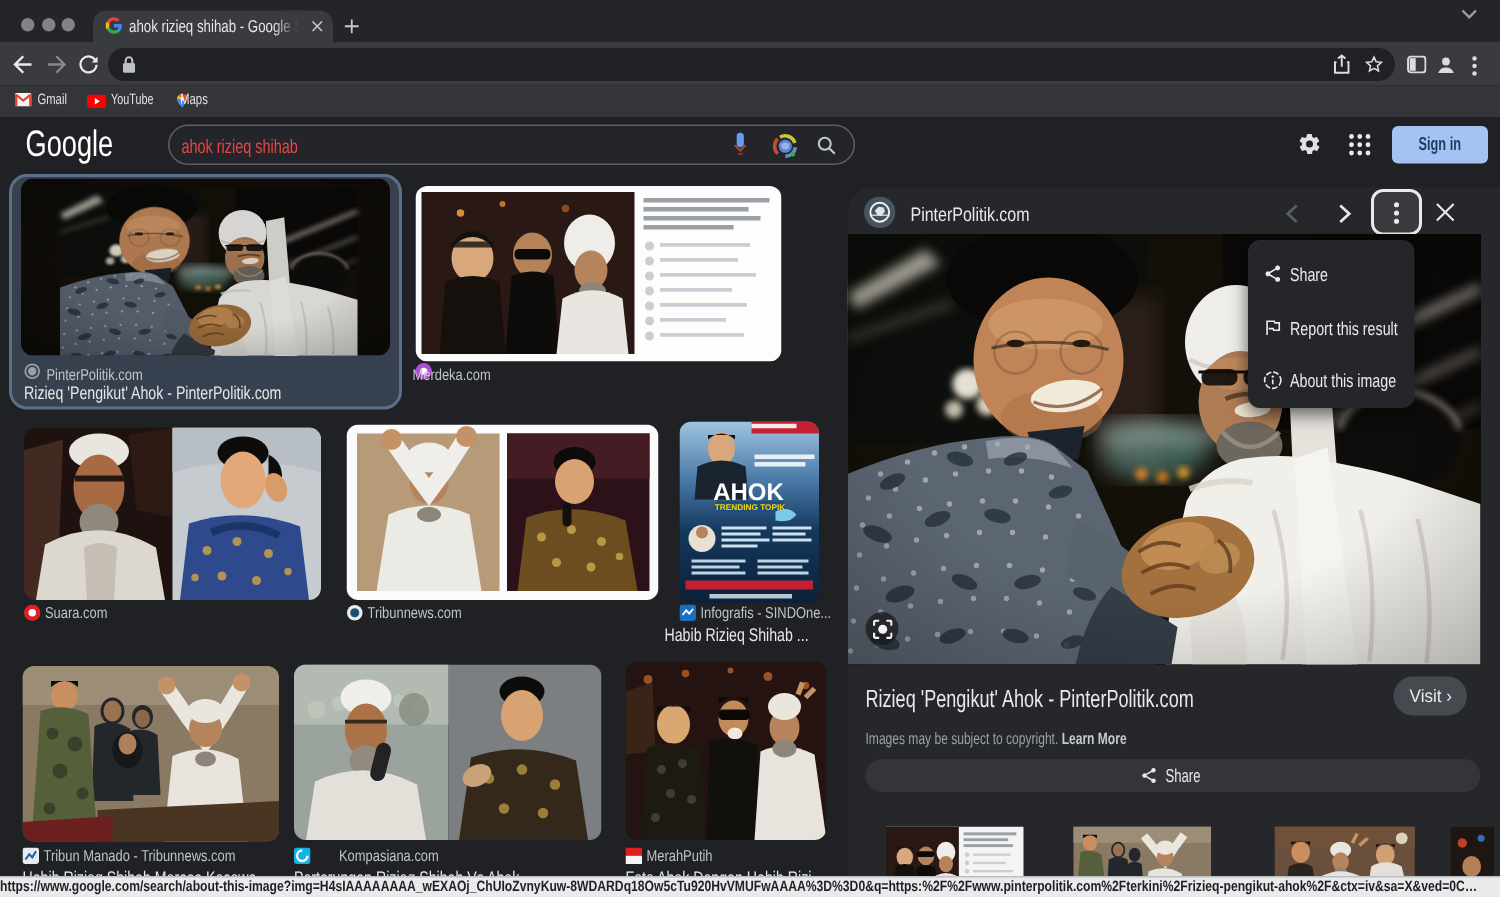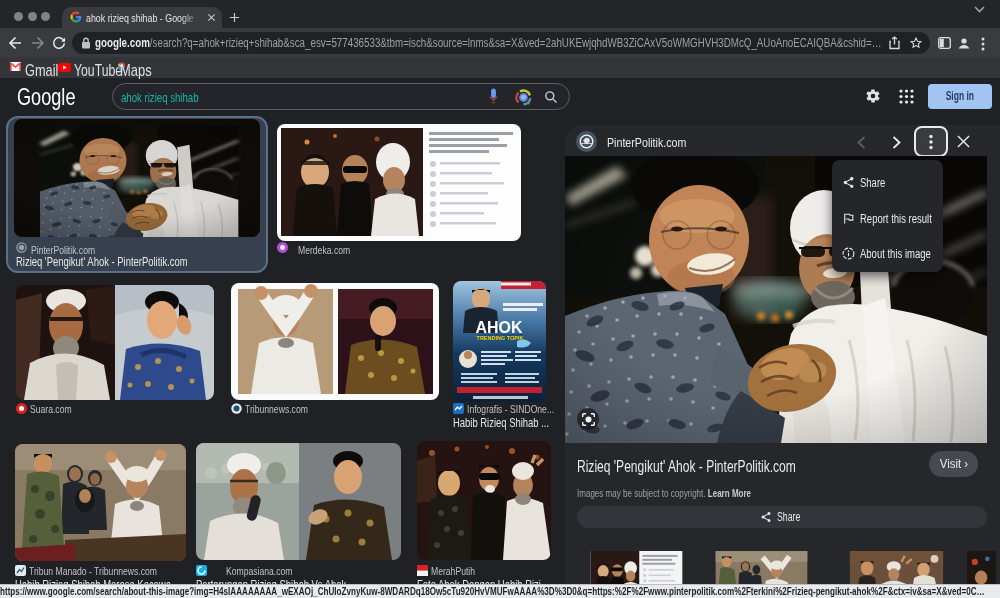--- a/index.html
+++ b/index.html
@@ -1,20 +1,20 @@
 <!DOCTYPE html>
 <html><head><meta charset="utf-8">
 <style>
 html,body{margin:0;padding:0;background:#000;}
 *{box-sizing:border-box;}
 #win{position:relative;width:1000px;height:598px;overflow:hidden;background:#1f2124;
   font-family:"Liberation Sans",sans-serif;}
 .abs{position:absolute;}
 .tl{width:9px;height:9px;border-radius:50%;background:#818386;top:11.5px;}
-.bktxt{font-size:17px;color:#dfe1e4;top:61px;}
+.bktxt{font-size:10px;color:#dfe1e4;top:61px;}
 .src{font-size:10.5px;color:#bfc3c7;white-space:nowrap;}
 .ttl{font-size:12.2px;color:#e6e8ea;white-space:nowrap;overflow:hidden;}
 .mitem{color:#e8eaed;font-size:12.5px;}
 .sx{display:inline-block;transform-origin:0 50%;white-space:nowrap;}
 </style></head>
 <body>
 <div id="win">
 
   <div class="abs" style="left:0;top:0;width:1000px;height:28px;background:#232528;"></div>
   <div class="abs tl" style="left:14px;"></div>
@@ -48,21 +48,20 @@
     </svg>
   <svg class="abs" style="left:52px;top:36px" width="14" height="14" viewBox="0 0 16 16">
       <path fill="none" stroke="#e8eaed" stroke-width="1.7" d="M13.6 5.5A6.1 6.1 0 1 0 14.1 8.2"></path>
       <path fill="#e8eaed" d="M14.9 2v4.5h-4.5z"></path>
     </svg>
   <div class="abs" style="left:72px;top:31.5px;width:858px;height:22px;border-radius:11px;background:#1f2124;"></div>
   <svg class="abs" style="left:81px;top:37px" width="10" height="12" viewBox="0 0 10 12">
       <rect x="1" y="5" width="8" height="6.5" rx="1" fill="#bdc0c4"></rect>
       <path fill="none" stroke="#bdc0c4" stroke-width="1.4" d="M2.8 5V3.4a2.2 2.2 0 0 1 4.4 0V5"></path>
     </svg>
-  <div class="abs" style="left:95px;top:36px;width:786px;font-size:12.3px;white-space:nowrap;overflow:hidden;color:#9aa0a6;"><span class="sx" style="transform:scaleX(.795)"><b style="color:#e8eaed;">google.com</b>/search?q=ahok+rizieq+shihab&amp;sca_esv=577436533&amp;tbm=isch&amp;source=lnms&amp;sa=X&amp;ved=2ahUKEwjqhdWB3ZiCAxV5oWMGHVH3DMcQ_AUoAnoECAIQBA&amp;cshid=…</span></div>
   <svg class="abs" style="left:888px;top:36px" width="13" height="14" viewBox="0 0 13 14">
       <path fill="none" stroke="#dadce0" stroke-width="1.3" d="M3 5.5H2v7h9v-7h-1M6.5 1v7.5M4 3l2.5-2L9 3"></path>
     </svg>
   <svg class="abs" style="left:909px;top:36px" width="14" height="14" viewBox="0 0 24 24">
       <path fill="none" stroke="#dadce0" stroke-width="1.8" d="M12 3.5l2.5 5.4 5.9.6-4.4 4 1.2 5.8L12 16.4l-5.2 2.9 1.2-5.8-4.4-4 5.9-.6z"></path>
     </svg>
   <svg class="abs" style="left:938px;top:37px" width="13" height="12" viewBox="0 0 13 12">
       <rect x="0.7" y="0.7" width="11.6" height="10.6" rx="2" fill="none" stroke="#dadce0" stroke-width="1.3"></rect>
       <rect x="1.8" y="1.8" width="4" height="8.4" fill="#dadce0"></rect>
     </svg>
@@ -92,21 +91,21 @@
       <path fill="#34a853" d="M12 2a7.6 7.6 0 0 0-7.6 7.6C4.4 15 12 22 12 22s7.6-7 7.6-12.4A7.6 7.6 0 0 0 12 2z"></path>
       <path fill="#4285f4" d="M4.4 9.6C4.4 15 12 22 12 22l5-9z"></path>
       <path fill="#ea4335" d="M12 2a7.6 7.6 0 0 0-5.4 2.2l10.6 11A20 20 0 0 0 19.6 9.6 7.6 7.6 0 0 0 12 2z"></path>
       <path fill="#fbbc04" d="M6.6 4.2a7.6 7.6 0 0 0-2.2 5.4h8z"></path>
       <circle cx="12" cy="9.5" r="2.7" fill="#fff"></circle>
     </svg>
   <div class="abs bktxt" style="left:120px;"><span class="sx" style="transform:scaleX(.76)">Maps</span></div>
 
   <div class="abs" style="left:17px;top:83px;font-size:24.5px;color:#fff;font-weight:500;"><span class="sx" style="transform:scaleX(.74)">Google</span></div>
   <div class="abs" style="left:112px;top:83px;width:458px;height:27px;border-radius:14px;background:#23252a;border:1px solid #5c6065;"></div>
-  <div class="abs" style="left:121px;top:90px;font-size:13px;color:#14b8a6;text-align:right;"><span class="sx" style="transform:scaleX(.74)">ahok rizieq shihab</span></div>
+  <div class="abs" style="left:121px;top:90px;font-size:13px;color:#ef4444;text-align:right;"><span class="sx" style="transform:scaleX(.74)">ahok rizieq shihab</span></div>
   <svg class="abs" style="left:487px;top:88px" width="13" height="17" viewBox="0 0 24 32">
       <path fill="#6a9bf4" d="M12 1a4.5 4.5 0 0 1 4.5 4.5v9a4.5 4.5 0 0 1-9 0v-9A4.5 4.5 0 0 1 12 1z"></path>
       <path fill="#b8452e" d="M4 17l8 8 8-8-2.5-1-5.5 5.5L6.5 16z"></path>
       <path fill="#8a3424" d="M9 26h6v3H9z"></path>
     </svg>
   <svg class="abs" style="left:515px;top:89px" width="17" height="17" viewBox="0 0 24 24">
 <path d="M5 19 A9.5 9.5 0 0 1 5 5" fill="none" stroke="#c04a38" stroke-width="3.4"></path>
 <path d="M7 3.5 A9.5 9.5 0 0 1 21 9" fill="none" stroke="#c8c832" stroke-width="3.4"></path>
 <path d="M21.5 13 A9.5 9.5 0 0 1 12 21.5" fill="none" stroke="#7088c8" stroke-width="3.4"></path>
 <circle cx="19" cy="19.5" r="2.3" fill="#34a853"></circle>
@@ -340,21 +339,21 @@
         <circle cx="156" cy="90" r="3"></circle>
         <rect x="163" y="88" width="44" height="2.5"></rect>
         <circle cx="156" cy="100" r="3"></circle>
         <rect x="163" y="98" width="56" height="2.5"></rect>
       </g>
   </svg>
   <svg class="abs" style="left:277px;top:242px" width="11" height="11" viewBox="0 0 11 11">
       <circle cx="5.5" cy="5.5" r="5.5" fill="#b14cd4"></circle>
       <circle cx="5.5" cy="5.5" r="2.4" fill="#fff"></circle>
     </svg>
-  <div class="abs src" style="left:298px;top:244px;"><span class="sx" style="transform:scaleX(.82)">Merdeka.com</span></div>
+  <div class="abs src" style="left:275px;top:244px;"><span class="sx" style="transform:scaleX(.82)">Merdeka.com</span></div>
 
   <svg class="abs" style="left:16px;top:285px;border-radius:8px" width="198" height="115" viewBox="0 0 198 115">
     <rect width="99" height="115" fill="#1e1210"></rect>
     <path d="M0 15 L26 8 L22 115 L0 115 Z" fill="#432a20"></path>
     <path d="M70 5 L99 0 L99 60 L75 55 Z" fill="#2e1a14"></path>
     <ellipse cx="50" cy="16" rx="20" ry="12" fill="#e9e5df"></ellipse>
     <ellipse cx="50" cy="40" rx="17" ry="22" fill="#a86a42"></ellipse>
     <path d="M34 34h33" stroke="#241812" stroke-width="4" fill="none"></path>
     <ellipse cx="50" cy="63" rx="13" ry="12" fill="#8f887d"></ellipse>
     <path d="M14 78 Q50 58 88 80 L94 115 L8 115 Z" fill="#dcd7cf"></path>
@@ -459,21 +458,21 @@
         <rect x="52" y="100" width="34" height="2"></rect>
       </g>
     <rect x="4" y="106" width="85" height="6" fill="#c32032"></rect>
     <rect x="20" y="115" width="55" height="3" fill="#e8f0f8" opacity=".8"></rect>
   </svg>
   <svg class="abs" style="left:453px;top:403px" width="11" height="11" viewBox="0 0 11 11">
       <rect width="11" height="11" rx="2" fill="#1a6fc4"></rect>
       <path d="M2 7l2.5-3 2 2L9 3" stroke="#fff" stroke-width="1.3" fill="none"></path>
     </svg>
   <div class="abs src" style="left:467px;top:403px;width:92px;overflow:hidden;"><span class="sx" style="transform:scaleX(.82)">Infografis - SINDOne...</span></div>
-  <div class="abs ttl" style="left:453px;top:416px;width:106px;"><span class="sx" style="transform:scaleX(.775)">Habib Rizieq Shihab ...</span></div>
+  <div class="abs ttl" style="left:443px;top:416px;width:106px;"><span class="sx" style="transform:scaleX(.775)">Habib Rizieq Shihab ...</span></div>
 
   <svg class="abs" style="left:15px;top:444px;border-radius:8px" width="171" height="117" viewBox="0 0 171 117">
     <rect width="171" height="117" fill="#8a7a64"></rect>
     <rect y="0" width="171" height="26" fill="#9c8d76"></rect>
     <path d="M96 14 L110 34 L122 50 L134 32 L146 12" stroke="#eae6de" stroke-width="10" fill="none"></path>
     <circle cx="96" cy="13" r="6" fill="#c49266"></circle>
       <circle cx="146" cy="11" r="6" fill="#c49266"></circle>
     <ellipse cx="122" cy="42" rx="11" ry="12" fill="#b5845c"></ellipse>
       <ellipse cx="122" cy="30" rx="12" ry="8" fill="#eae6de"></ellipse>
     <path d="M100 60 Q122 50 144 62 L150 117 L94 117 Z" fill="#e8e4dd"></path>

